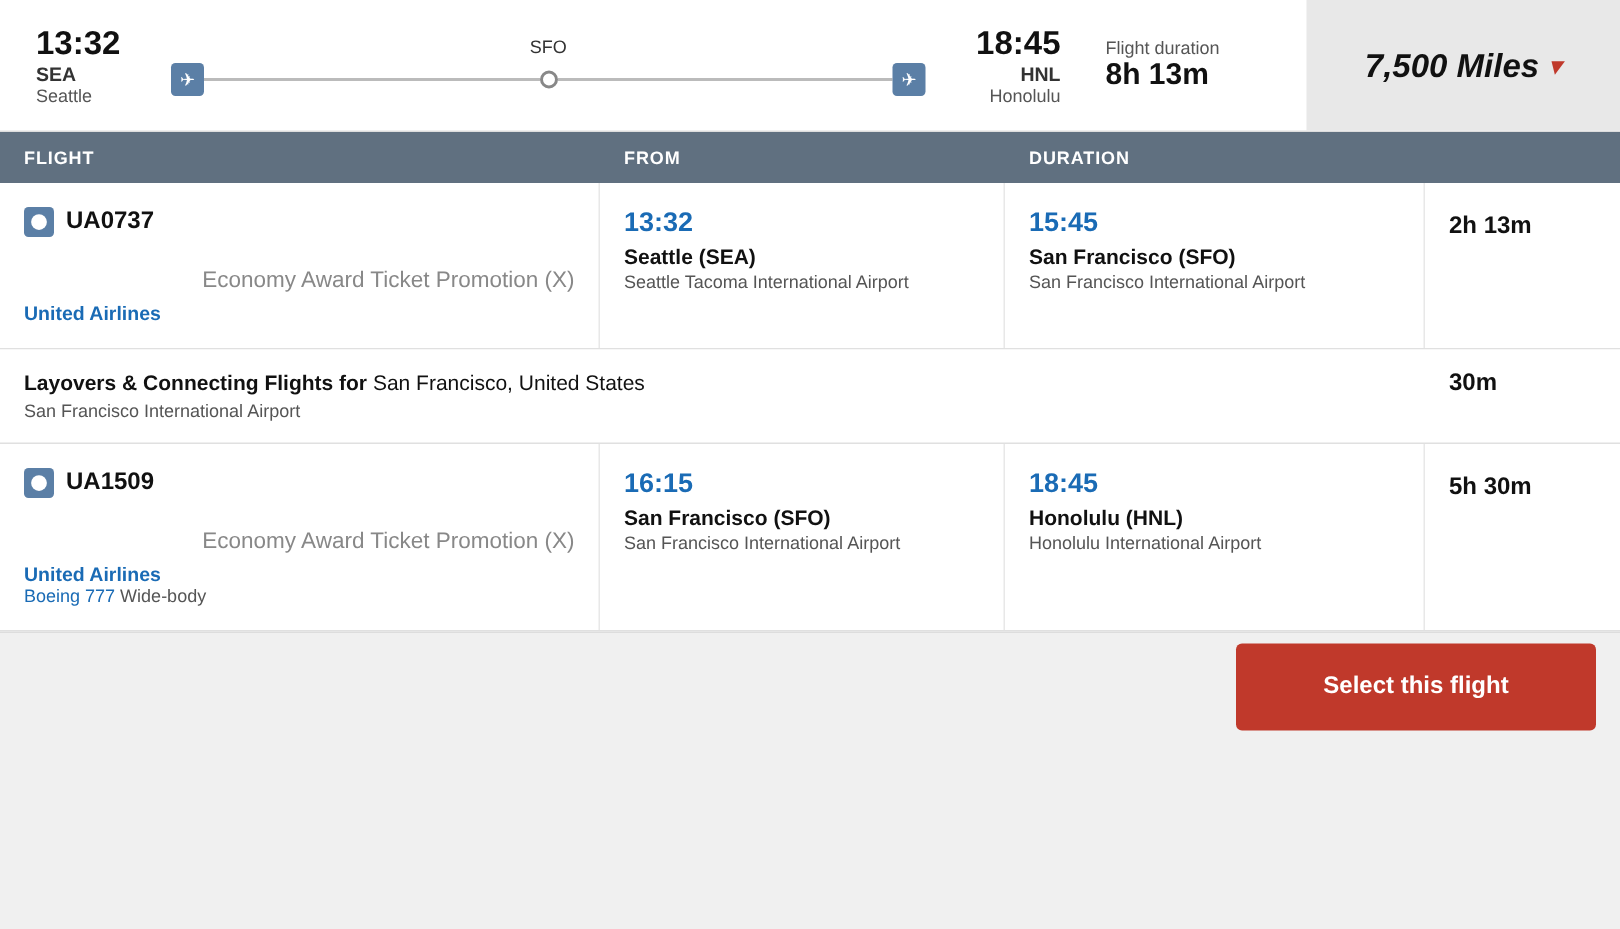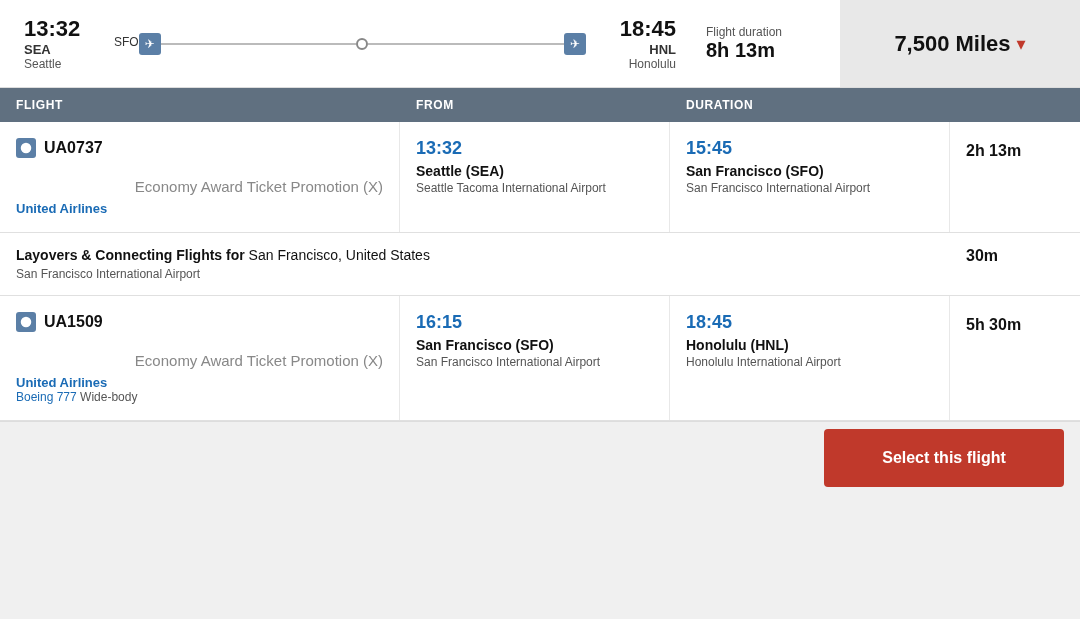--- a/index.html
+++ b/index.html
@@ -38,21 +38,21 @@
       font-weight: 600;
       color: #333;
     }
     .departure-info .city {
       font-size: 12px;
       color: #555;
     }
     .route-line {
       flex: 1;
       display: flex;
-      flex-direction: row;
+      flex-direction: column;
       align-items: center;
       padding: 0 20px;
     }
     .route-stop-label {
       font-size: 12px;
       color: #333;
       margin-bottom: 4px;
     }
     .route-track {
       width: 100%;
@@ -114,26 +114,27 @@
     .duration-info .label {
       font-size: 12px;
       color: #555;
     }
     .duration-info .value {
       font-size: 20px;
       font-weight: bold;
       color: #111;
     }
     .miles-box {
-      width: 240px;
+      width: 209px;
       background: #e8e8e8;
       display: flex;
       align-items: center;
       justify-content: center;
       padding: 16px;
+      font-style: italic;
     }
     .miles-box .miles-text {
       font-size: 22px;
       font-weight: bold;
       color: #111;
     }
     .miles-box .chevron {
       color: #c0392b;
       font-size: 18px;
       margin-left: 6px;

